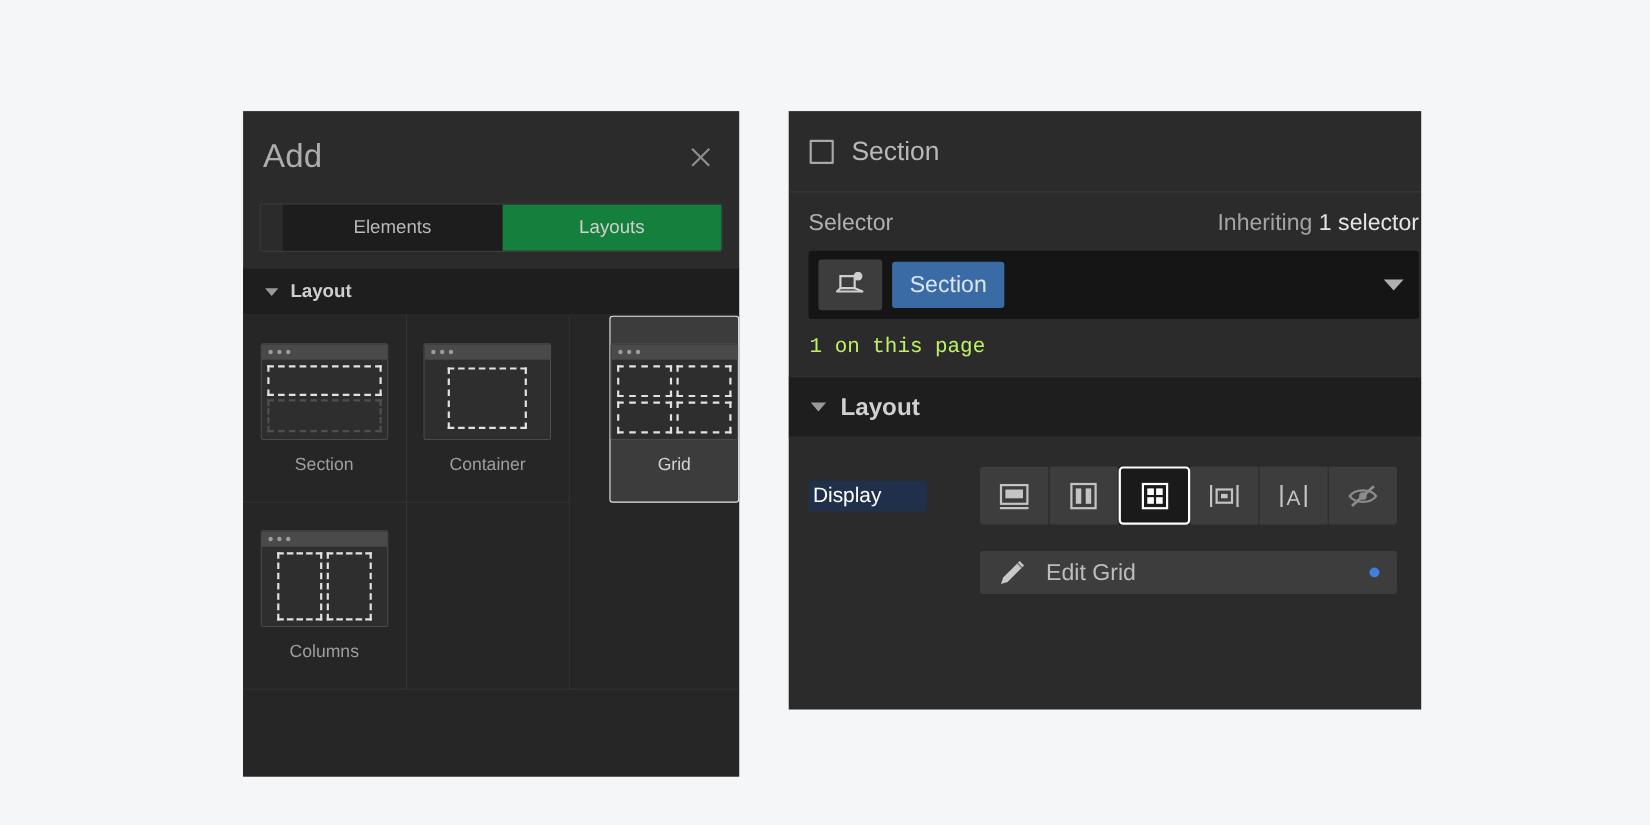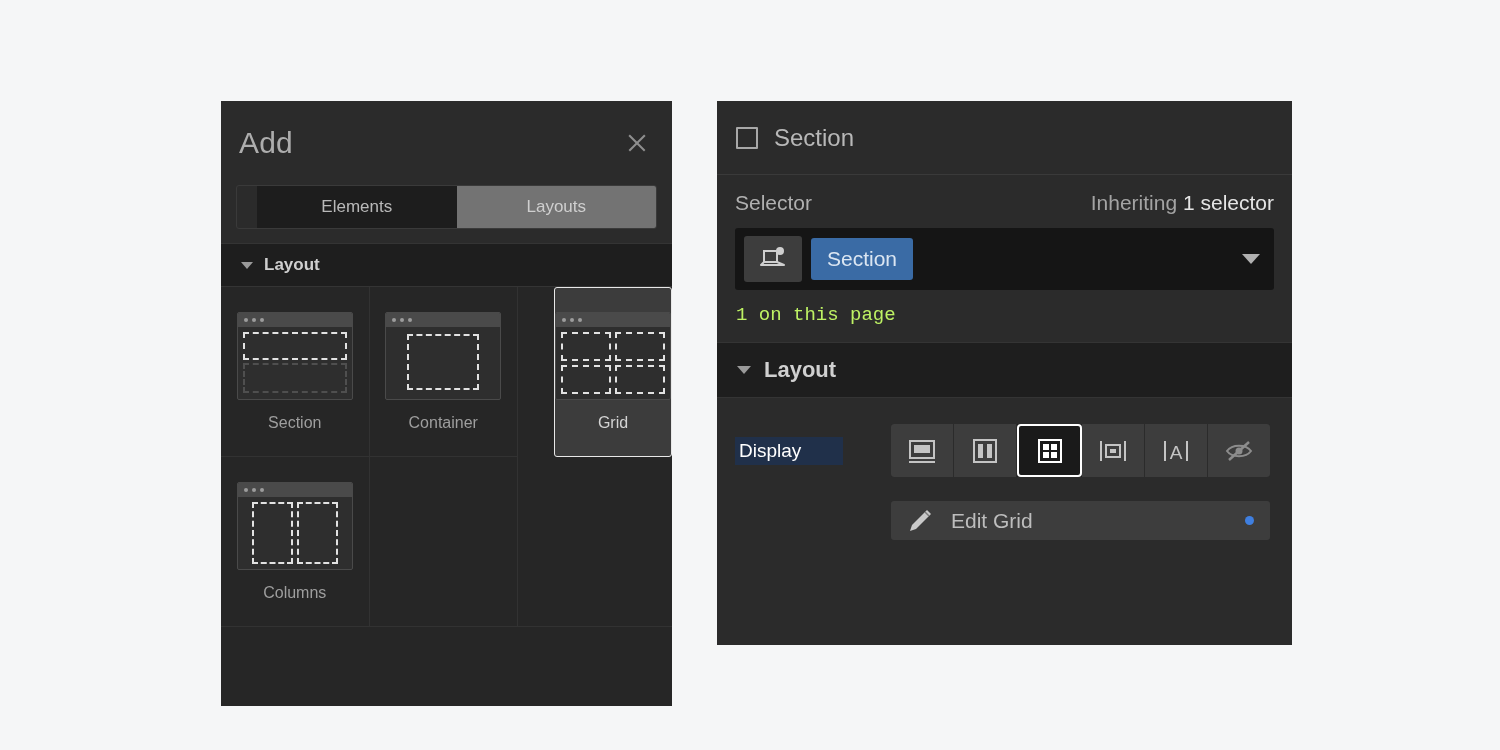--- a/index.html
+++ b/index.html
@@ -64,21 +64,21 @@
   }
   .tab {
     flex: 1;
     display: flex;
     align-items: center;
     justify-content: center;
     font-size: 17px;
     cursor: pointer;
   }
   .tab.active { background: #1d1d1d; color: #b9b9b9; }
-  .tab.inactive { background: #737373; color: #cfcfcf; }
+  .tab.inactive { background: #15803d; color: #cfcfcf; }
 
   .section-header {
     height: 44px;
     background: #1e1e1e;
     display: flex;
     align-items: center;
     gap: 11px;
     padding-left: 20px;
     border-top: 1px solid #343434;
     border-bottom: 1px solid #343434;
@@ -180,21 +180,21 @@
     border-bottom: 1px solid #3a3a3a;
     flex: 0 0 auto;
   }
   .square-icon {
     width: 22px; height: 22px;
     border: 2px solid #a8a8a8;
     border-radius: 1px;
   }
   .sp-header-title { font-size: 24px; color: #b8b8b8; }
 
-  .selector-block { padding: 16px 18px 0 18px; flex: 0 0 auto; }
+  .selector-block { padding: 16px 2px 0 18px; flex: 0 0 auto; }
   .selector-row {
     display: flex;
     align-items: baseline;
     justify-content: space-between;
     margin-bottom: 13px;
   }
   .selector-label { font-size: 21px; color: #b0b0b0; }
   .inheriting { font-size: 21px; color: #a3a3a3; }
   .inheriting .amber { color: #e5e5e5; }
 

